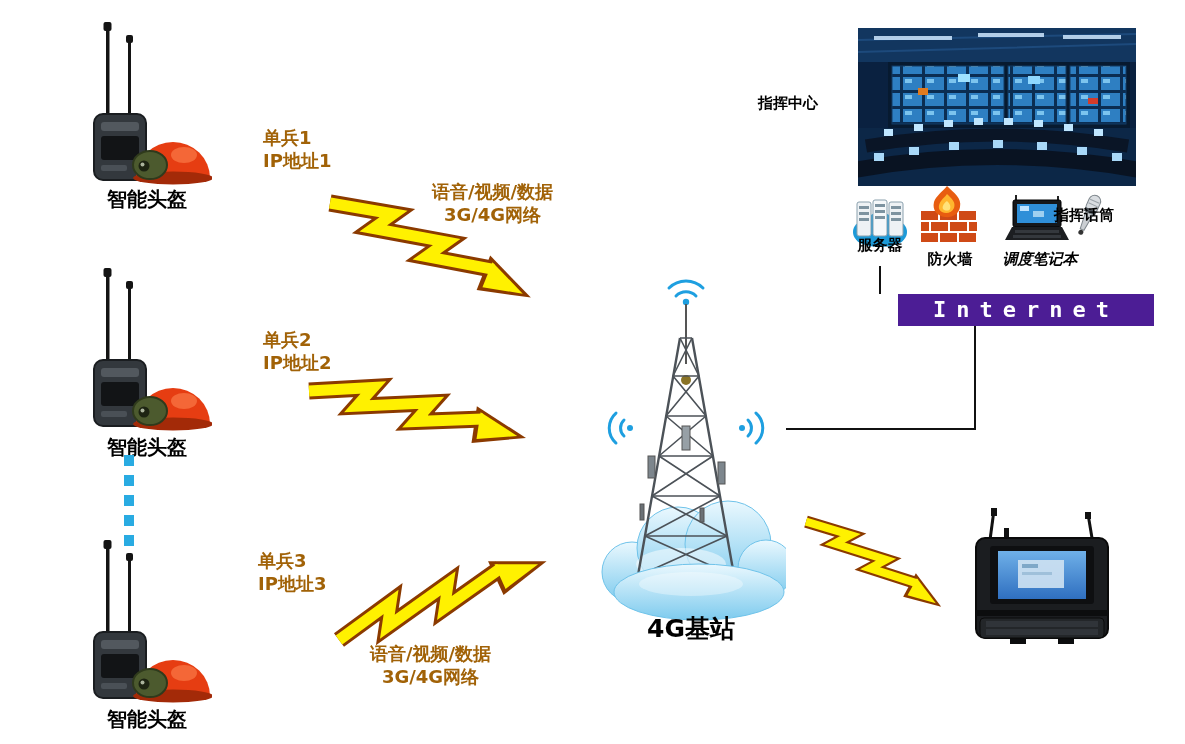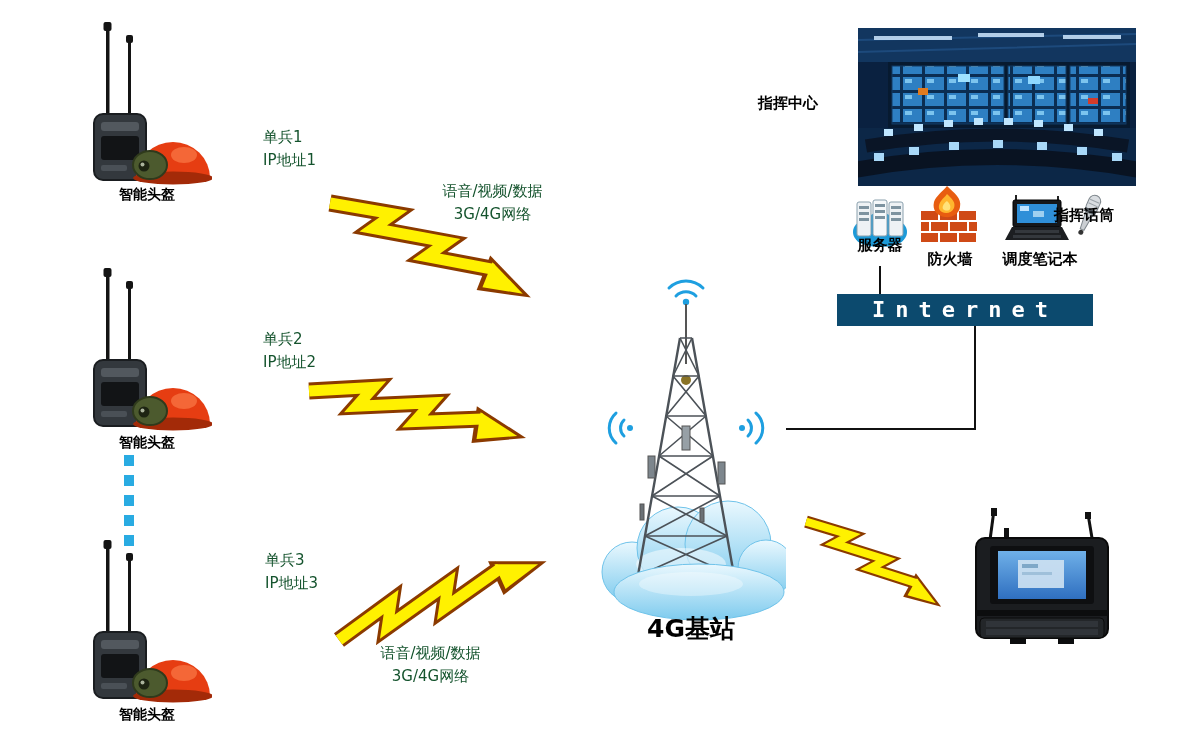--- a/index.html
+++ b/index.html
@@ -6,33 +6,33 @@
   #canvas {
     position:relative; width:1185px; height:744px; background:#ffffff;
     overflow:hidden; font-family:"DejaVu Sans","Liberation Sans",sans-serif;
   }
   .abs { position:absolute; }
   .lbl {
     position:absolute; font-weight:bold; color:#000;
     font-family:"DejaVu Sans","Liberation Sans",sans-serif;
     white-space:nowrap;
   }
-  .lbl-lg { font-size:14px; }
+  .lbl-lg { font-size:20px; }
   .lbl-sm { font-size:15px; }
   .center { text-align:center; }
-  .cap { position:absolute; font-weight:normal; font-size:15px; line-height:23px; color:#14532d; }
+  .cap { position:absolute; font-weight:bold; font-size:18px; line-height:23px; color:#a16207; }
   svg.bolt { position:absolute; overflow:visible; }
   .ellipsis {
     position:absolute; width:10px;
     background:repeating-linear-gradient(to bottom,#29ABE2 0 11px,transparent 11px 20px);
   }
   .connector { position:absolute; background:#111; }
   .internet-bar {
-    position:absolute; left:837px; top:294px; width:256px; height:32px;
-    background:#0c4a6e; color:#fff; font-weight:bold; font-size:22px;
+    position:absolute; left:898px; top:294px; width:256px; height:32px;
+    background:#4c1d95; color:#fff; font-weight:bold; font-size:22px;
     line-height:32px; text-align:center; letter-spacing:10px;
     font-family:"DejaVu Sans Mono","Liberation Mono",monospace;
   }
 </style>
 </head>
 <body>
 
 <div id="canvas">
 
   <svg width="0" height="0" style="position:absolute">
@@ -82,21 +82,21 @@
   <div class="lbl lbl-lg center" style="left:82px; top:706px; width:130px;">智能头盔</div>
 
   <div class="cap" style="left:263px; top:126px;">
     <div>单兵1</div>
     <div>IP地址1</div>
   </div>
   <div class="cap" style="left:263px; top:328px;">
     <div>单兵2</div>
     <div>IP地址2</div>
   </div>
-  <div class="cap" style="left:265px; top:549px;">
+  <div class="cap" style="left:258px; top:549px;">
     <div>单兵3</div>
     <div>IP地址3</div>
   </div>
 
   <div class="cap center" style="left:395px; top:180px; width:195px;">
     <div>语音/视频/数据</div>
     <div>3G/4G网络</div>
   </div>
   <div class="cap center" style="left:338px; top:642px; width:185px;">
     <div>语音/视频/数据</div>
@@ -284,21 +284,21 @@
     <line x1="14" y1="1" x2="14" y2="8" stroke="#222" stroke-width="2"></line>
     <line x1="56" y1="2" x2="56" y2="8" stroke="#222" stroke-width="2"></line>
     <rect x="11" y="6" width="48" height="27" rx="2" fill="#15171a" stroke="#000"></rect>
     <rect x="15" y="10" width="40" height="19" fill="#2f8fd8"></rect>
     <rect x="18" y="12" width="9" height="5" fill="#bfe3ff"></rect>
     <rect x="31" y="17" width="11" height="6" fill="#9fd0f0"></rect>
     <polygon points="3,46 67,46 60,33 10,33" fill="#1c1e21"></polygon>
     <rect x="13" y="36" width="44" height="3" fill="#34383d"></rect>
     <rect x="11" y="41" width="48" height="3" fill="#34383d"></rect>
   </svg>
-  <div class="lbl lbl-sm center" style="left:997px; top:250px; width:86px;">调度笔记本</div>
+  <div class="lbl lbl-sm center" style="left:997px; top:250px; width:86px;font-style:italic;">调度笔记本</div>
 
   <svg class="abs" style="left:1072px; top:192px;" width="34" height="48" viewBox="0 0 34 48">
     <g transform="rotate(24 17 22)">
       <rect x="11" y="2" width="12" height="19" rx="6" fill="#d9dde1" stroke="#7e868c"></rect>
       <line x1="12" y1="8" x2="22" y2="8" stroke="#9aa2a8"></line>
       <line x1="12" y1="12" x2="22" y2="12" stroke="#9aa2a8"></line>
       <rect x="11" y="17" width="12" height="4" fill="#4a5056"></rect>
       <polygon points="13,21 21,21 19,39 15,39" fill="#caced2" stroke="#7e868c"></polygon>
       <circle cx="17" cy="42" r="2.5" fill="#333"></circle>
     </g>

